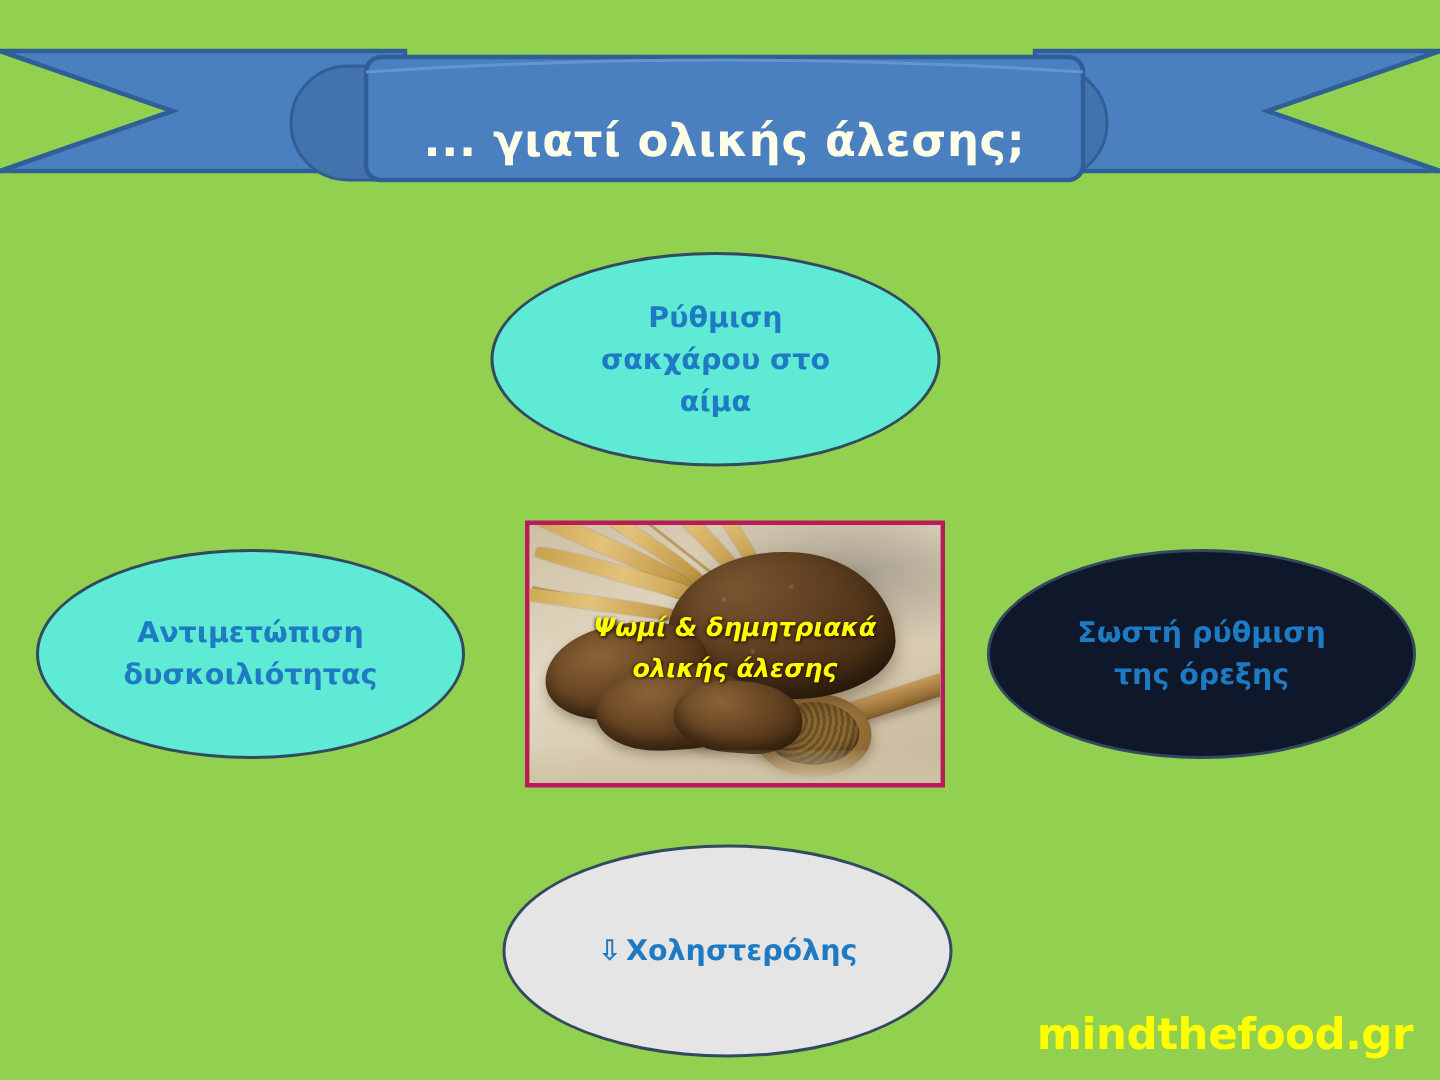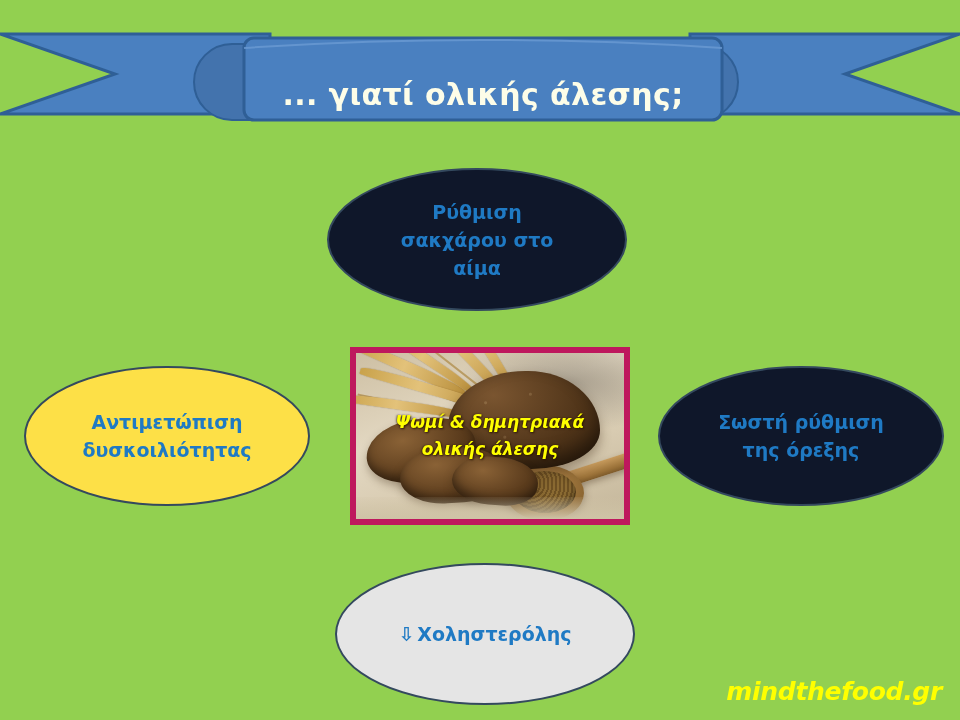--- a/index.html
+++ b/index.html
@@ -60,28 +60,28 @@
     font-weight: bold;
     line-height: 28px;
   }
   .bubble .txt { padding: 0 14px; }
 
   #bubble-top {
     left: 327px;
     top: 168px;
     width: 300px;
     height: 143px;
-    background: #0f172a;
+    background: #5eead4;
   }
   #bubble-left {
     left: 24px;
     top: 366px;
     width: 286px;
     height: 140px;
-    background: #fde047;
+    background: #5eead4;
   }
   #bubble-right {
     left: 658px;
     top: 366px;
     width: 286px;
     height: 140px;
     background: #0f172a;
   }
   #bubble-bottom {
     left: 335px;
@@ -97,21 +97,21 @@
   }
 
   
   #photo {
     position: absolute;
     left: 350px;
     top: 347px;
     width: 280px;
     height: 178px;
     overflow: hidden;
-    border: 6px solid #be185d;
+    border: 3px solid #be185d;
     box-sizing: border-box;
   }
   #photo .scene {
     position: absolute;
     inset: 0;
     background:
       radial-gradient(ellipse 60% 42% at 80% 18%, rgba(120,112,100,0.55), rgba(120,112,100,0) 70%),
       linear-gradient(160deg, #cdbfa3 0%, #e3d8c2 38%, #d8cbb1 65%, #c4b69a 100%);
     overflow: hidden;
   }
@@ -216,23 +216,22 @@
     text-shadow: 1px 1px 2px rgba(40,20,0,0.85), -1px 0 2px rgba(40,20,0,0.6);
     white-space: pre-line;
   }
 
   
   #watermark {
     position: absolute;
     right: 18px;
     bottom: 14px;
     color: #ffff00;
-    font-size: 25px;
+    font-size: 29px;
     font-weight: bold;
-    font-style: italic;
     letter-spacing: -0.3px;
   }
 </style>
 </head>
 <body>
 
 <div id="slide">
 
   <div id="banner">
     <svg width="960" height="104" viewBox="0 0 960 104">

